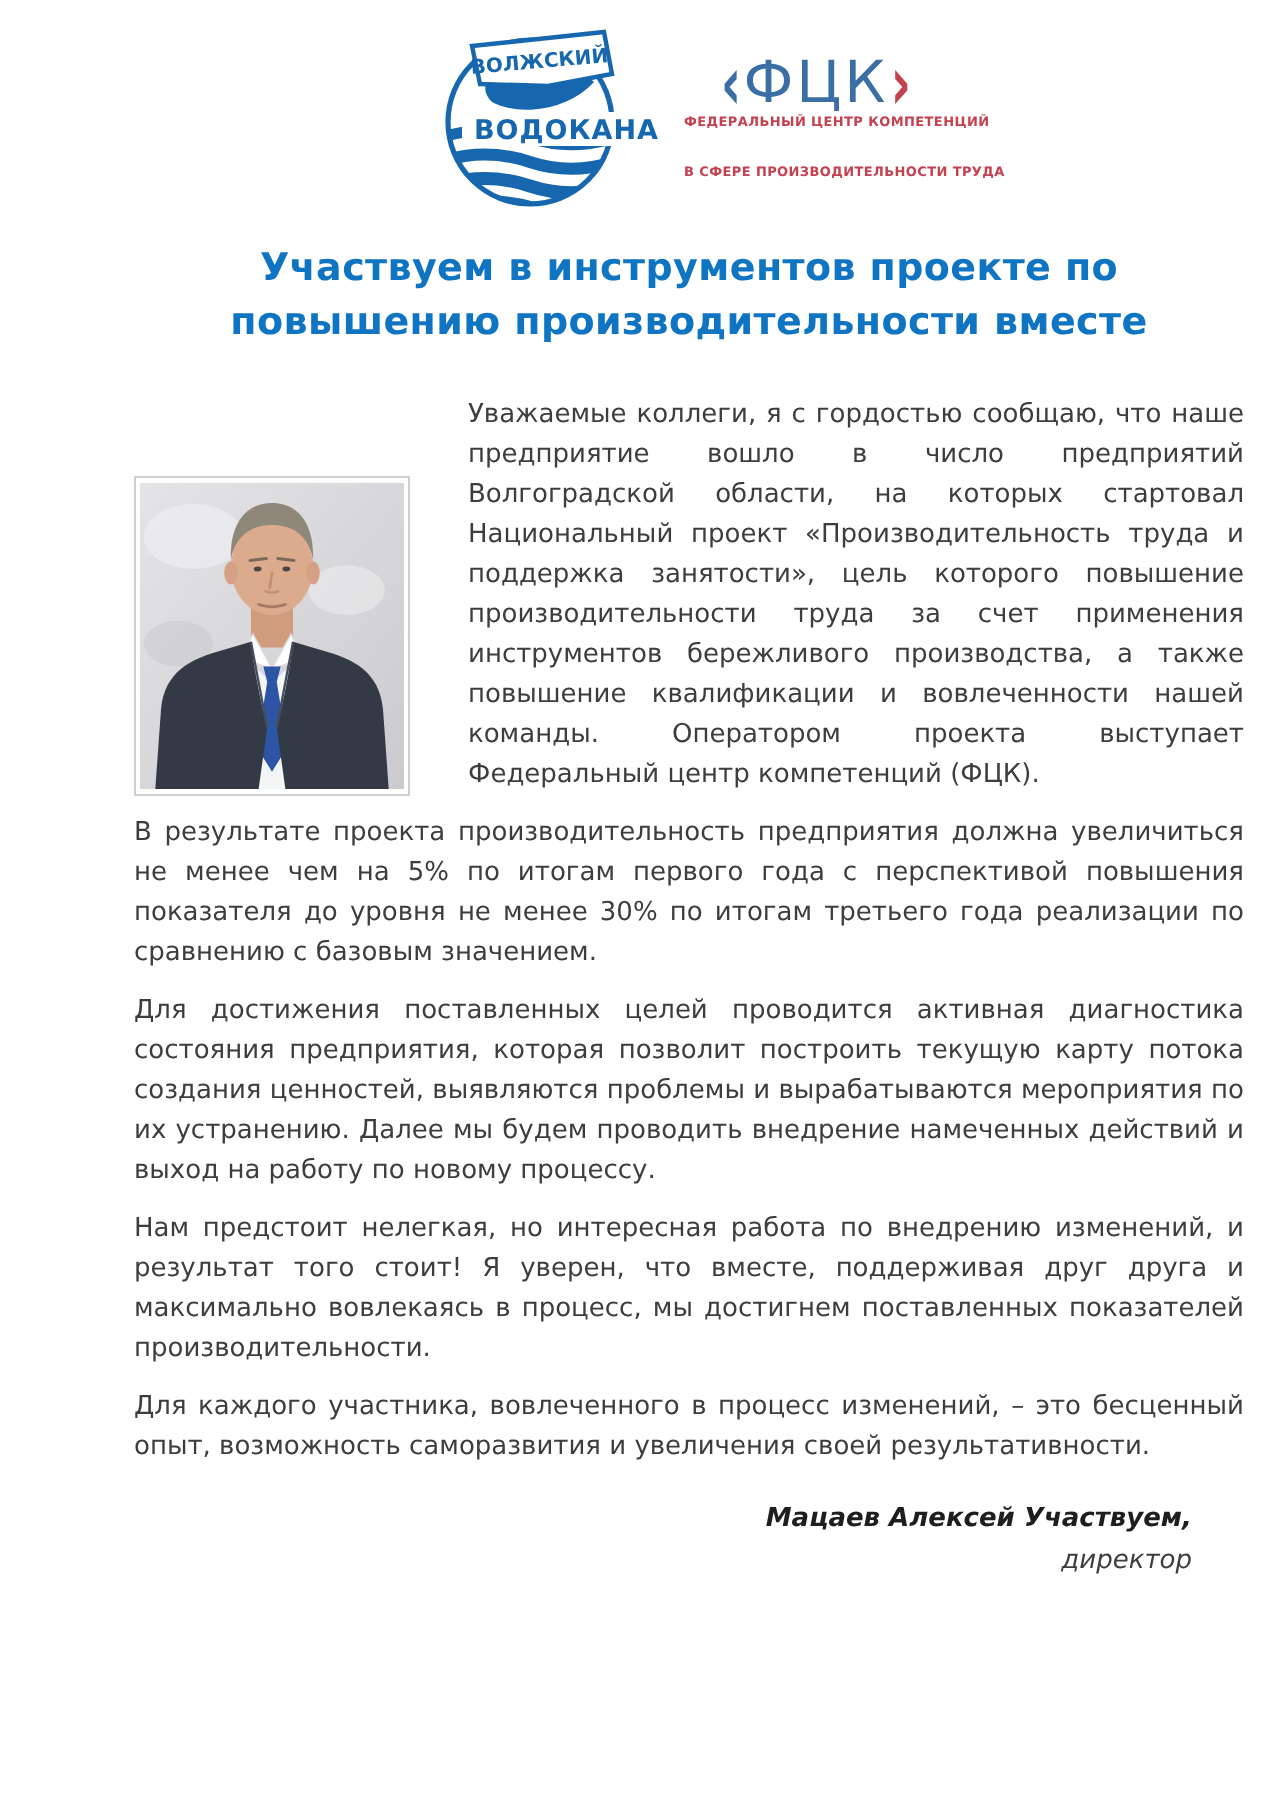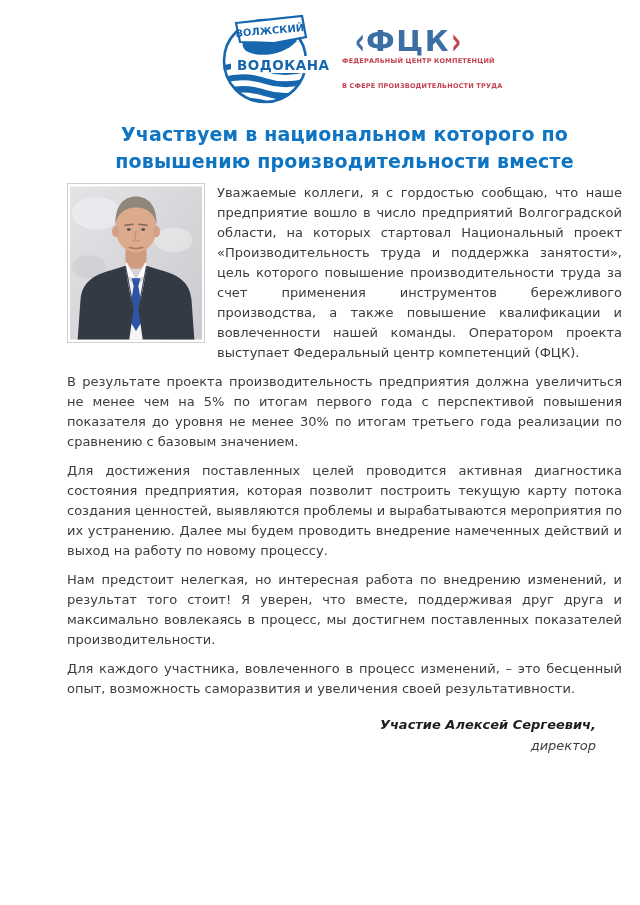--- a/index.html
+++ b/index.html
@@ -35,21 +35,21 @@
     font-weight: bold;
     transform: scaleY(1.5);
     transform-origin: center;
   }
   .fck-chev.left  { color: #3B6EA5; margin-right: 1px; }
   .fck-chev.right { color: #C4414F; margin-left: 1px; }
   .fck-abbr {
     color: #3B6EA5;
     font-size: 29px;
     letter-spacing: 1.5px;
-    font-weight: bold;
+    font-weight: normal;
   }
   .fck-sub {
     margin-top: 1px;
     color: #C4414F;
     font-size: 6.5px;
     font-weight: bold;
     line-height: 8.5px;
     letter-spacing: 0.2px;
     white-space: nowrap;
   }
@@ -60,23 +60,23 @@
     color: #0F74C2;
     font-size: 19px;
     line-height: 27px;
     font-weight: bold;
     letter-spacing: 0.2px;
   }
   h1.title span { display: block; }
   
   .lead {
     display: flex;
-    gap: 12px;
-    margin-top: 8px;
-    align-items: flex-start;
+    gap: 29px;
+    margin-top: 23px;
+    align-items: flex-end;
   }
   .photo {
     flex: none;
     width: 138px;
     height: 160px;
     box-sizing: border-box;
     border: 1px solid #cfcfcf;
     background: #ffffff;
     padding: 2px;
   }
@@ -140,21 +140,21 @@
         <span class="fck-abbr">ФЦК</span>
         <span class="fck-chev right">›</span>
       </div>
       <div class="fck-sub">ФЕДЕРАЛЬНЫЙ ЦЕНТР КОМПЕТЕНЦИЙ</div>
       <div class="fck-sub" style="margin-top:16px;">В СФЕРЕ ПРОИЗВОДИТЕЛЬНОСТИ ТРУДА</div>
     </div>
 
   </header>
 
   <h1 class="title">
-    <span>Участвуем в национальном которого по</span>
+    <span>Участвуем в инструментов проекте по</span>
     <span>повышению производительности вместе</span>
   </h1>
 
   <section class="lead">
     <figure class="photo" style="margin:0;">
       <svg width="132" height="154" viewBox="0 0 138 160" xmlns="http://www.w3.org/2000/svg">
         <defs>
           <linearGradient id="pbg" x1="0" y1="0" x2="1" y2="1">
             <stop offset="0" stop-color="#e4e4e7"></stop>
             <stop offset="1" stop-color="#cbcbcf"></stop>
@@ -196,17 +196,17 @@
     </figure>
     <p class="body-par">Уважаемые коллеги, я с гордостью сообщаю, что наше предприятие вошло в число предприятий Волгоградской области, на которых стартовал Национальный проект «Производительность труда и поддержка занятости», цель которого повышение производительности труда за счет применения инструментов бережливого производства, а также повышение квалификации и вовлеченности нашей команды. Оператором проекта выступает Федеральный центр компетенций (ФЦК).</p>
   </section>
 
   <p class="body-par">В результате проекта производительность предприятия должна увеличиться не менее чем на 5% по итогам первого года с перспективой повышения показателя до уровня не менее 30% по итогам третьего года реализации по сравнению с базовым значением.</p>
   <p class="body-par">Для достижения поставленных целей проводится активная диагностика состояния предприятия, которая позволит построить текущую карту потока создания ценностей, выявляются проблемы и вырабатываются мероприятия по их устранению. Далее мы будем проводить внедрение намеченных действий и выход на работу по новому процессу.</p>
   <p class="body-par">Нам предстоит нелегкая, но интересная работа по внедрению изменений, и результат того стоит! Я уверен, что вместе, поддерживая друг друга и максимально вовлекаясь в процесс, мы достигнем поставленных показателей производительности.</p>
   <p class="body-par">Для каждого участника, вовлеченного в процесс изменений, – это бесценный опыт, возможность саморазвития и увеличения своей результативности.</p>
 
   <div class="signature">
-    <div class="sig-name">Участие Алексей Сергеевич,</div>
+    <div class="sig-name">Мацаев Алексей Участвуем,</div>
     <div class="sig-role">директор</div>
   </div>
 
 </div>
 
 </body></html>

